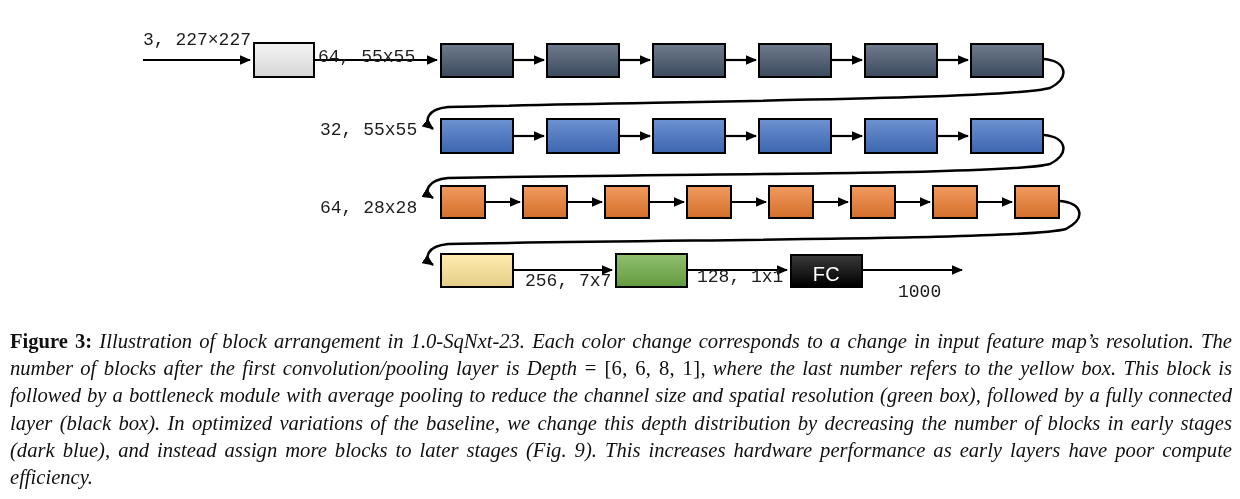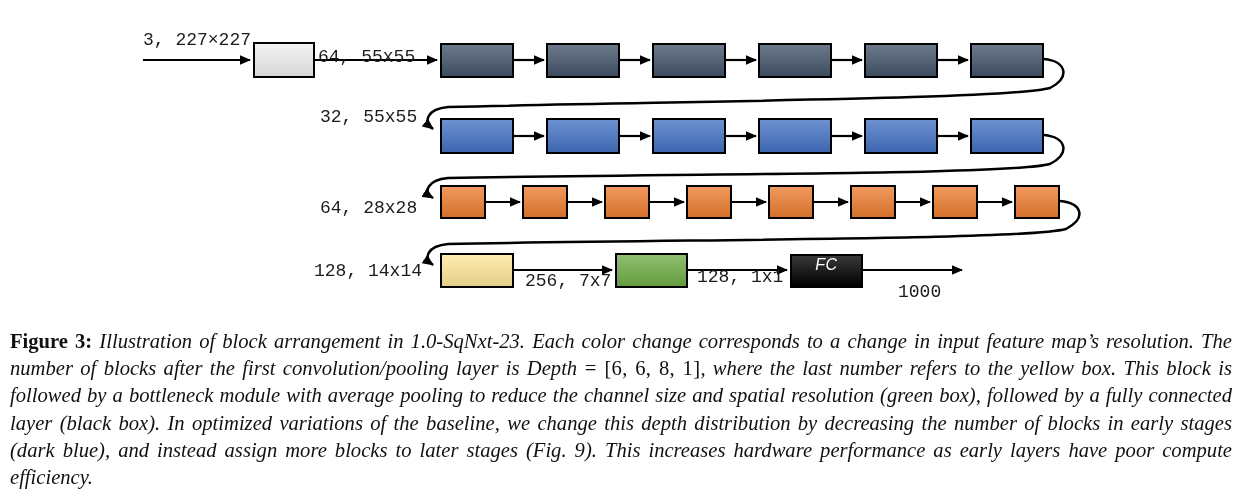--- a/index.html
+++ b/index.html
@@ -3,22 +3,22 @@
 <meta charset="utf-8">
 <style>
   html,body{margin:0;padding:0;background:#ffffff;}
   #page{position:relative;width:1240px;height:499px;background:#ffffff;overflow:hidden;
         font-family:"Liberation Sans",sans-serif;}
   .diagram{position:absolute;left:0;top:0;width:1240px;height:325px;}
   .arrows{position:absolute;left:0;top:0;}
   .block{position:absolute;border:2.5px solid #000;box-sizing:border-box;
          background-image:linear-gradient(180deg,rgba(255,255,255,.22),rgba(0,0,0,.10));}
   .stem{background-image:linear-gradient(180deg,rgba(255,255,255,.55),rgba(0,0,0,.06));}
-  .fc{display:flex;align-items:flex-start;justify-content:center;
-      font-size:16px;font-weight:400;letter-spacing:.5px;font-style:italic;}
+  .fc{display:flex;align-items:flex-end;justify-content:center;
+      font-size:20px;font-weight:400;letter-spacing:.5px;}
   .dlabel{position:absolute;font-size:18px;color:#1c1c1c;white-space:nowrap;font-family:Liberation Mono, monospace;}
   .caption{position:absolute;left:10px;top:328px;width:1222px;
            font-family:"Liberation Serif",serif;font-size:20.6px;line-height:27.2px;
            color:#101010;text-align:justify;}
   .cap-label{font-weight:bold;font-style:normal;}
   .seg-italic{font-style:italic;}
   .seg-math{font-style:italic;}
   .seg-math-upright{font-style:normal;letter-spacing:.3px;}
 </style>
 </head>
@@ -66,23 +66,22 @@
       <g fill="none" stroke="#000" stroke-width="2.5">
 
         <path d="M1044,59 C1066,61 1071,77 1050,88 C1008,99 700,101 448,107 C427,109 423,121 433,129" marker-end="url(#ah)"></path>
         <path d="M1044,135 C1066,137 1071,153 1050,164 C1008,175 700,173 448,178 C427,180 423,192 433,198" marker-end="url(#ah)"></path>
         <path d="M1060,201 C1082,203 1087,218 1066,229 C1024,240 700,239 448,244 C427,246 423,258 433,265" marker-end="url(#ah)"></path>
       </g>
     </svg>
 
     <div class="dlabel" style="left:143px;top:30px">3, 227×227</div>
     <div class="dlabel" style="left:318px;top:47px">64, 55x55</div>
-    <div class="dlabel" style="left:320px;top:107px">32, 55x55</div>
+    <div class="dlabel" style="left:320px;top:120px">32, 55x55</div>
     <div class="dlabel" style="left:320px;top:198px">64, 28x28</div>
-    <div class="dlabel" style="left:314px;top:261px">128, 14x14</div>
     <div class="dlabel" style="left:525px;top:271px">256, 7x7</div>
     <div class="dlabel" style="left:697px;top:267px">128, 1x1</div>
     <div class="dlabel" style="left:898px;top:282px">1000</div>
 
     <div class="block stem" style="left: 253px; top: 42px; width: 62px; height: 36px; background-color: rgb(228, 228, 228);"></div>
 
     <div id="stage-row-1">
         <div class="block" style="left: 440px; top: 43px; width: 74px; height: 35px; background-color: rgb(68, 84, 106); position: absolute;"></div>
         <div class="block" style="left: 546px; top: 43px; width: 74px; height: 35px; background-color: rgb(68, 84, 106); position: absolute;"></div>
         <div class="block" style="left: 652px; top: 43px; width: 74px; height: 35px; background-color: rgb(68, 84, 106); position: absolute;"></div>

